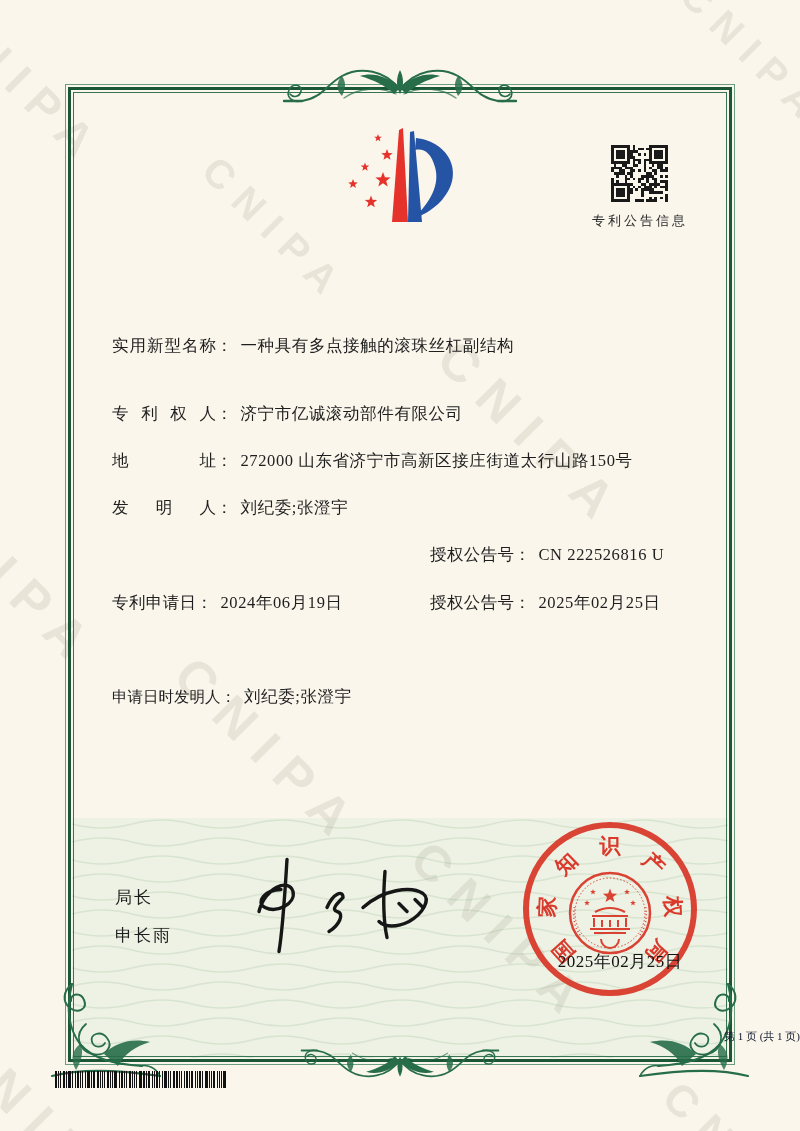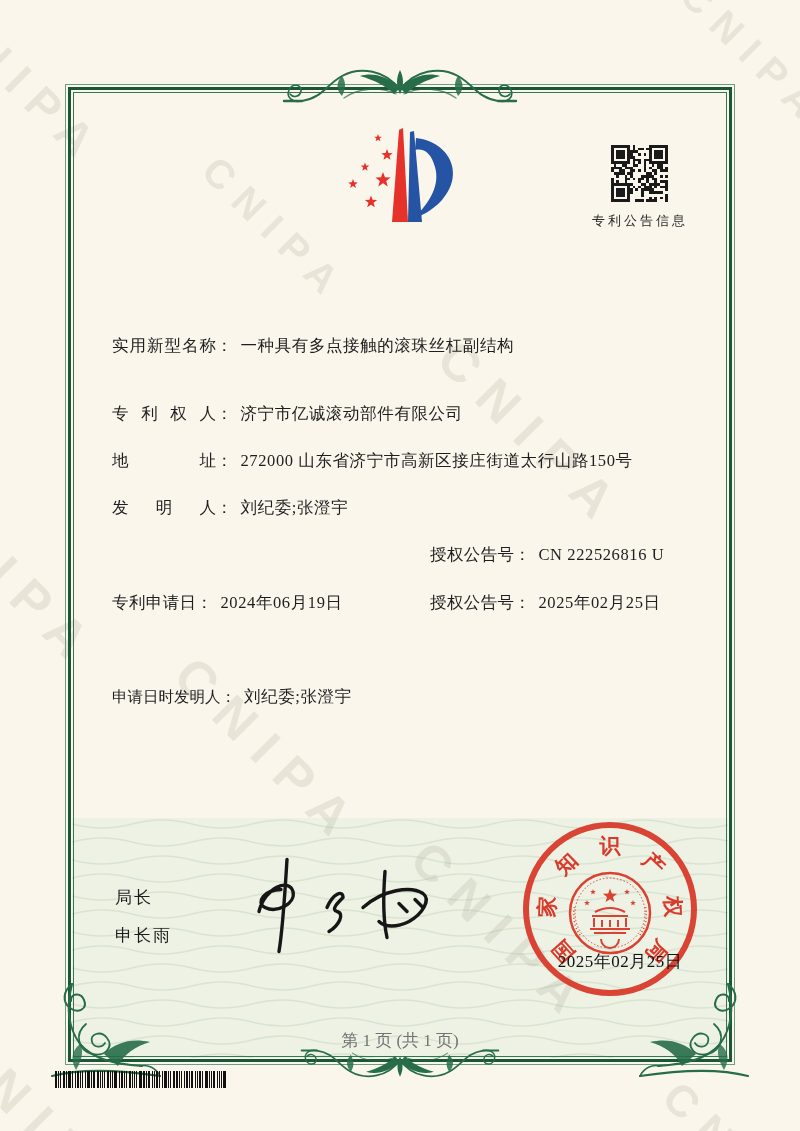--- a/index.html
+++ b/index.html
@@ -27,22 +27,22 @@
   .w6{width:104px;}.w5{width:84px;}
   .colon{display:inline-block;margin-right:8px;}
   .val{letter-spacing:.6px;}
   .statement{position:absolute;left:78px;top:764px;width:644px;text-align:center;
              font-size:15px;line-height:27.5px;letter-spacing:1px;color:#222;z-index:3;}
   .signer{position:absolute;left:115px;font-size:17px;letter-spacing:2px;z-index:3;}
   .sig{position:absolute;left:225px;top:850px;z-index:3;}
   .seal{position:absolute;left:517px;top:816px;z-index:3;}
   .seal-date{position:absolute;left:540px;top:950px;width:160px;font-size:17px;
              color:#121212;letter-spacing:.5px;z-index:4;text-align:center;}
-  .footer{position:absolute;left:0;right:0;top:1029px;text-align:center;font-size:17px;
-          color:#737373;z-index:3;}
+  .footer{position:absolute;left:0;right:0;top:1029px;text-align:right;font-size:11px;
+          color:#0f172a;z-index:3;}
   .barcode{position:absolute;left:55px;top:1071px;z-index:3;}
 </style>
 </head>
 <body>
 
 <div class="page">
 
   <svg class="band" id="waves" width="656" height="240" viewBox="0 0 656 240">
     <rect x="0" y="0" width="656" height="240" fill="#edf2e4"></rect>
   <path d="M-60 6 q30 -8 60 0 t60 0 t60 0 t60 0 t60 0 t60 0 t60 0 t60 0 t60 0 t60 0 t60 0 t60 0 t60 0 t60 0" fill="none" stroke="#d8e4d0" stroke-width="1.4"></path>

